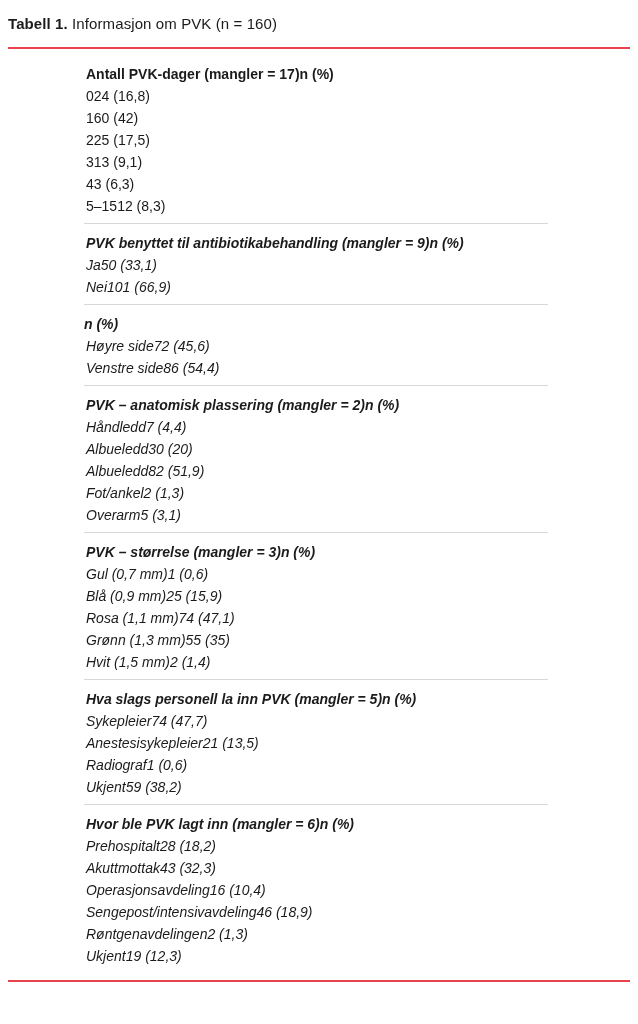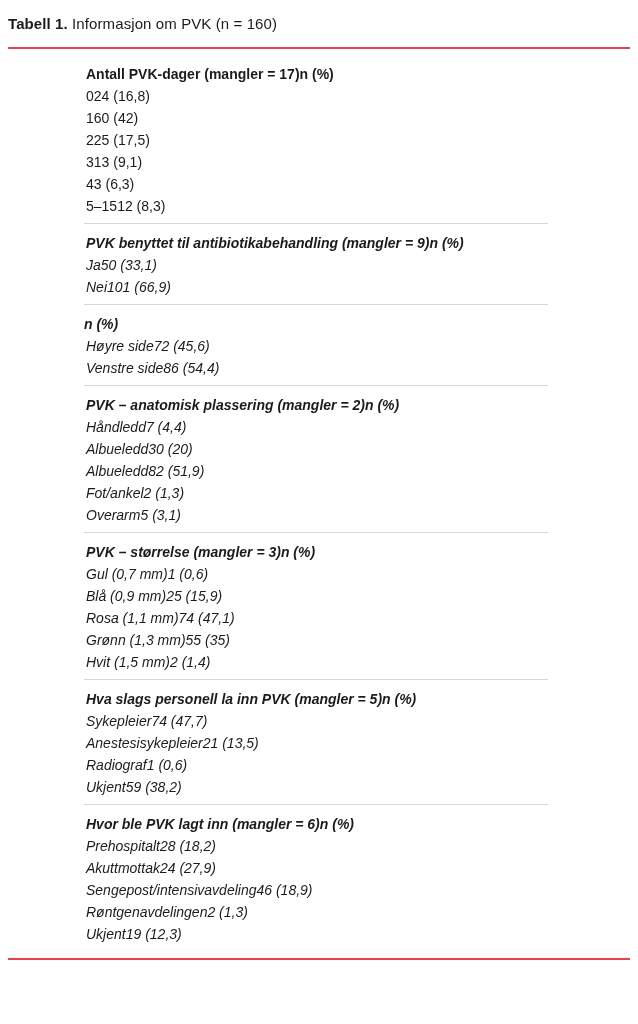--- a/index.html
+++ b/index.html
@@ -264,23 +264,27 @@
       <span class="cell-value">n (%)</span>
     </div>
 
   <div class="row">
     <span class="cell-label">Prehospitalt</span>
     <span class="cell-value">28 (18,2)</span>
   </div>
 
   <div class="row">
     <span class="cell-label">Akuttmottak</span>
-    <span class="cell-value">24 (27,9)</span>
-  </div>
-
+    <span class="cell-value">43 (32,3)</span>
+  </div>
+
+  <div class="row">
+    <span class="cell-label">Operasjonsavdeling</span>
+    <span class="cell-value">16 (10,4)</span>
+  </div>
 
   <div class="row">
     <span class="cell-label">Sengepost/intensivavdeling</span>
     <span class="cell-value">46 (18,9)</span>
   </div>
 
   <div class="row">
     <span class="cell-label">Røntgenavdelingen</span>
     <span class="cell-value">2 (1,3)</span>
   </div>

